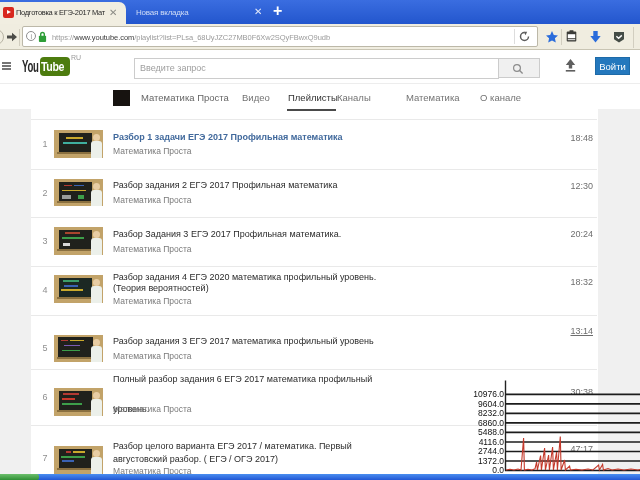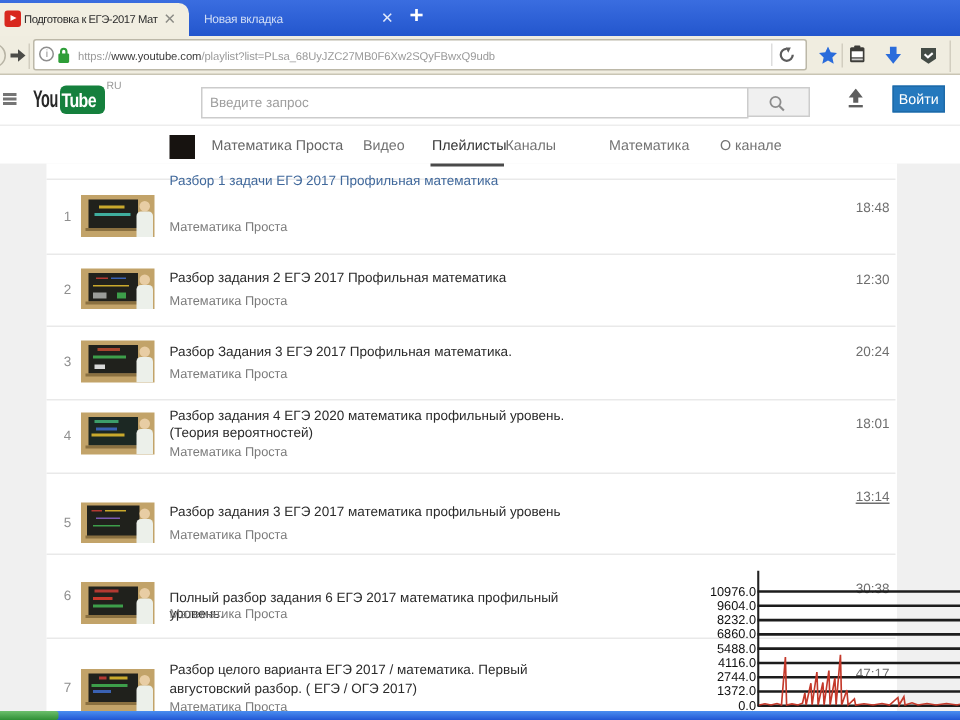--- a/index.html
+++ b/index.html
@@ -25,21 +25,21 @@
   #urltext{left:52px;top:33px;font-size:7.5px;color:#9a9a9a;white-space:nowrap;letter-spacing:-0.05px;}
   #urltext b{color:#3b3b3b;font-weight:normal;}
   .vsep{width:1px;background:#d2cec0;}
   
   #page{left:0;top:50px;width:640px;height:430px;background:#f0f0f0;}
   #ythead{left:0;top:50px;width:640px;height:59px;background:#fff;}
   #headline{left:0;top:83px;width:640px;height:1px;background:#ededed;}
   .hambar{left:2px;width:9px;height:1.5px;background:#757575;}
   #logoyou{left:22px;top:58px;font-size:16px;font-weight:bold;color:#282828;
     transform:scaleX(0.60);transform-origin:0 0;letter-spacing:-0.5px;}
-  #logobox{left:40px;top:57px;width:30px;height:19px;background:#15803d;border-radius:4px;}
+  #logobox{left:40px;top:57px;width:30px;height:19px;background:#4d7c0f;border-radius:4px;}
   #logotube{left:1px;top:2px;width:28px;text-align:center;font-size:13px;font-weight:bold;color:#fff;
     transform:scaleX(0.82);transform-origin:0 0;letter-spacing:-0.5px;}
   #logoru{left:71px;top:54px;font-size:7px;color:#9a9a9a;}
   #searchbox{left:134px;top:58px;width:363px;height:19px;border:1px solid #ccc;background:#fff;}
   #searchph{left:140px;top:63px;font-size:9px;color:#9e9e9e;}
   #searchbtn{left:498px;top:58px;width:42px;height:20px;background:#f0f0f0;border:1px solid #ccc;box-sizing:border-box;}
   #signin{left:595px;top:57px;width:35px;height:18px;background:#2478bd;border:1px solid #1d6aa8;box-sizing:border-box;color:#fff;
     font-size:9.5px;text-align:center;line-height:18px;}
   .navtxt{top:92px;font-size:9.5px;color:#737373;white-space:nowrap;}
   #avatar{left:113px;top:90px;width:17px;height:16px;background:#171310;}
@@ -161,21 +161,21 @@
 
 <div class="abs num" style="left:35px;top:139px;">1</div>
 <div class="abs thumb" style="top:130px;">
   <div class="board"></div>
     <div class="ledge"></div>
   <div class="cbar" style="left:12px;top:7px;width:17px;background:#c9a92c;"></div>
   <div class="cbar" style="left:9px;top:12px;width:24px;background:#3fae9e;"></div>
   <div class="head"></div>
     <div class="coat"></div>
 </div>
-<div class="abs title blue" style="left:113px;top:115px;">Разбор 1 задачи ЕГЭ 2017 Профильная математика</div>
+<div class="abs title blue" style="left:113px;top:132px;font-weight:bold;">Разбор 1 задачи ЕГЭ 2017 Профильная математика</div>
 <div class="abs chan" style="left:113px;top:145.5px;">Математика Проста</div>
 <div class="abs dur" style="left:553px;top:132.5px;">18:48</div>
 
 <div class="abs num" style="left:35px;top:188px;">2</div>
 <div class="abs thumb" style="top:178.5px;">
   <div class="board"></div>
     <div class="ledge"></div>
   <div class="cbar" style="left:10px;top:6px;width:8px;background:#b23a32;"></div>
   <div class="cbar" style="left:20px;top:6px;width:10px;background:#3a62b2;"></div>
   <div class="cbar" style="left:8px;top:11px;width:24px;background:#c9a92c;"></div>
@@ -208,21 +208,21 @@
     <div class="ledge"></div>
   <div class="cbar" style="left:9px;top:5px;width:16px;background:#3d9e6a;"></div>
   <div class="cbar" style="left:10px;top:10px;width:14px;background:#3a62b2;"></div>
   <div class="cbar" style="left:7px;top:14px;width:22px;background:#c9a92c;"></div>
   <div class="head"></div>
     <div class="coat"></div>
 </div>
 <div class="abs title" style="left:113px;top:272px;">Разбор задания 4 ЕГЭ 2020 математика профильный уровень.</div>
 <div class="abs title" style="left:113px;top:282.5px;text-align:center;">(Теория вероятностей)</div>
 <div class="abs chan" style="left:113px;top:296px;">Математика Проста</div>
-<div class="abs dur" style="left:553px;top:277px;">18:01</div>
+<div class="abs dur" style="left:553px;top:277px;">18:32</div>
 
 <div class="abs num" style="left:35px;top:343px;">5</div>
 <div class="abs thumb" style="top:334.5px;">
   <div class="board" style="left:4px;top:2px;width:35px;height:21px;"></div>
     <div class="ledge"></div>
   <div class="cbar" style="left:7px;top:5px;width:7px;background:#b23a32;"></div>
   <div class="cbar" style="left:16px;top:5px;width:14px;background:#c9a92c;"></div>
   <div class="cbar" style="left:10px;top:10px;width:16px;background:#7a5ab2;"></div>
   <div class="cbar" style="left:8px;top:15px;width:18px;background:#3d9e4a;"></div>
   <div class="head"></div>
@@ -235,21 +235,21 @@
 <div class="abs num" style="left:35px;top:392px;">6</div>
 <div class="abs thumb" style="top:388px;">
   <div class="board"></div>
     <div class="ledge"></div>
   <div class="cbar" style="left:9px;top:5px;width:16px;background:#b23a32;"></div>
   <div class="cbar" style="left:8px;top:10px;width:13px;background:#c9392c;"></div>
   <div class="cbar" style="left:8px;top:15px;width:20px;background:#3d9e4a;"></div>
   <div class="head"></div>
     <div class="coat"></div>
 </div>
-<div class="abs title" style="left:113px;top:393px;text-align:center;">Полный разбор задания 6 ЕГЭ 2017 математика профильный</div>
+<div class="abs title" style="left:113px;top:374px;text-align:center;">Полный разбор задания 6 ЕГЭ 2017 математика профильный</div>
 <div class="abs title" style="left:113px;top:404px;">уровень.</div>
 <div class="abs chan" style="left:113px;top:404px;">Математика Проста</div>
 <div class="abs dur" style="left:553px;top:387px;">30:38</div>
 
 <div class="abs num" style="left:35px;top:453px;">7</div>
 <div class="abs thumb" style="top:446px;">
   <div class="board"></div>
     <div class="ledge"></div>
   <div class="cbar" style="left:12px;top:5px;width:5px;background:#b23a32;"></div>
   <div class="cbar" style="left:19px;top:5px;width:12px;background:#c9a92c;"></div>

